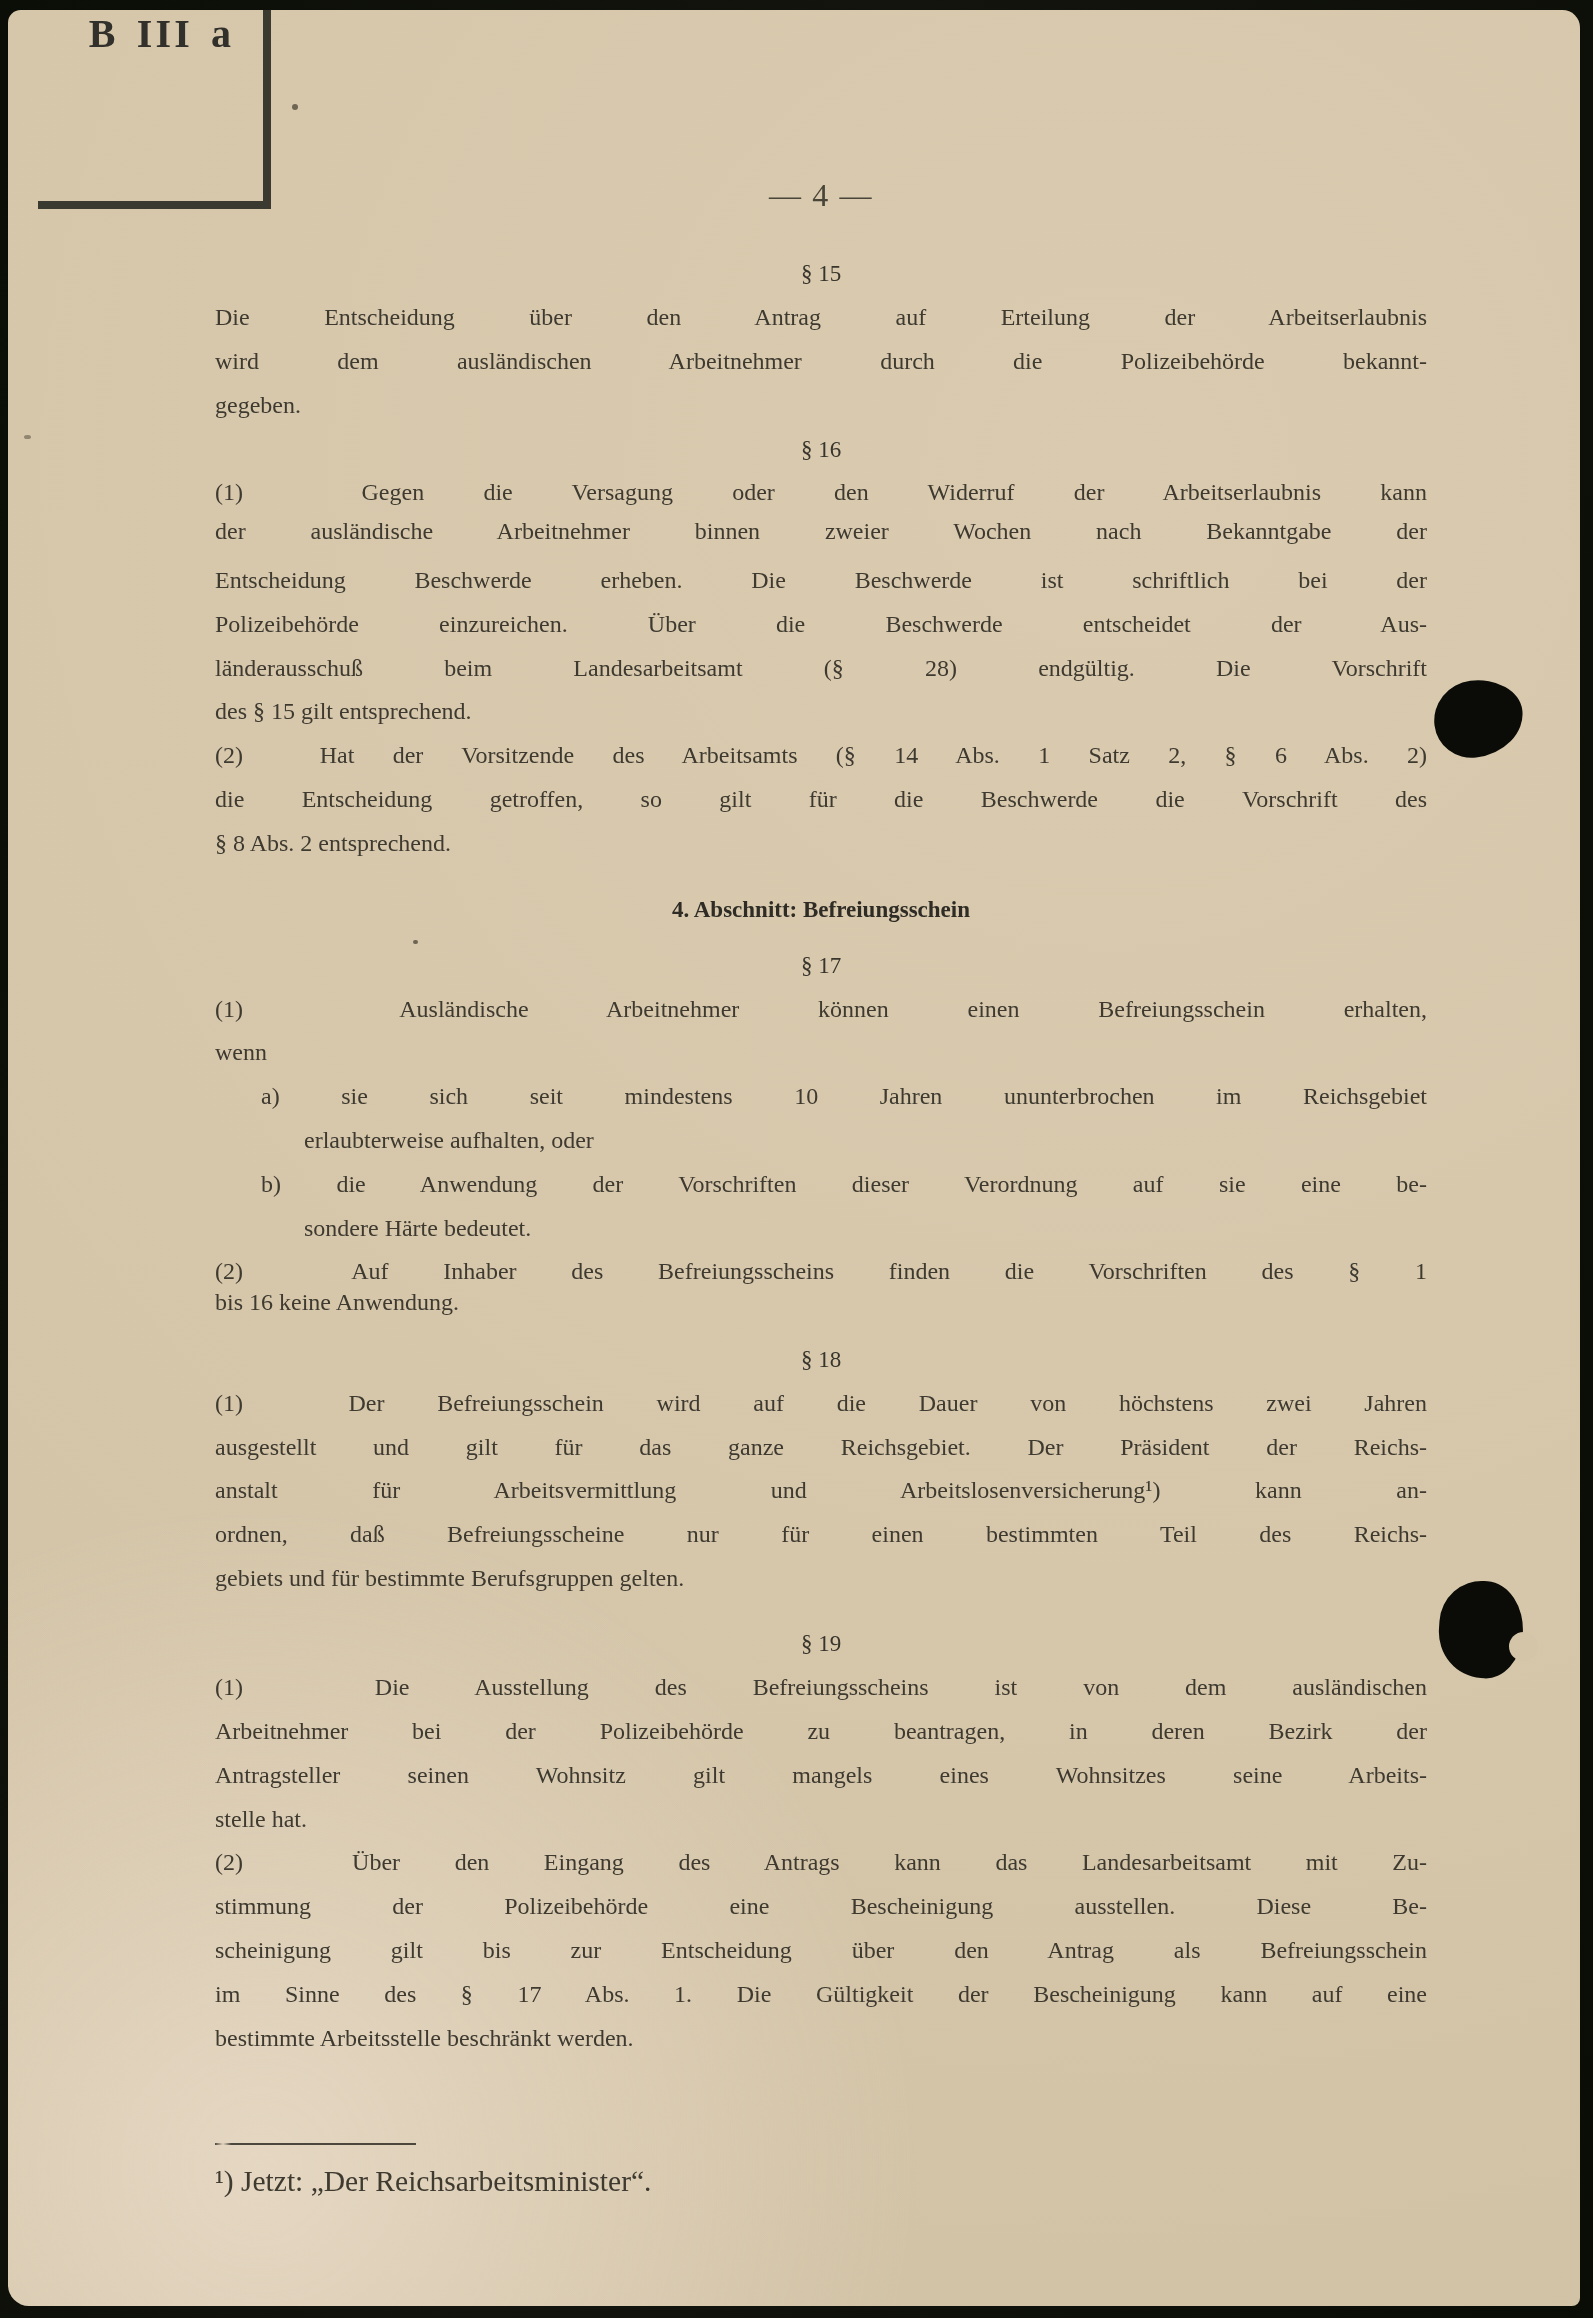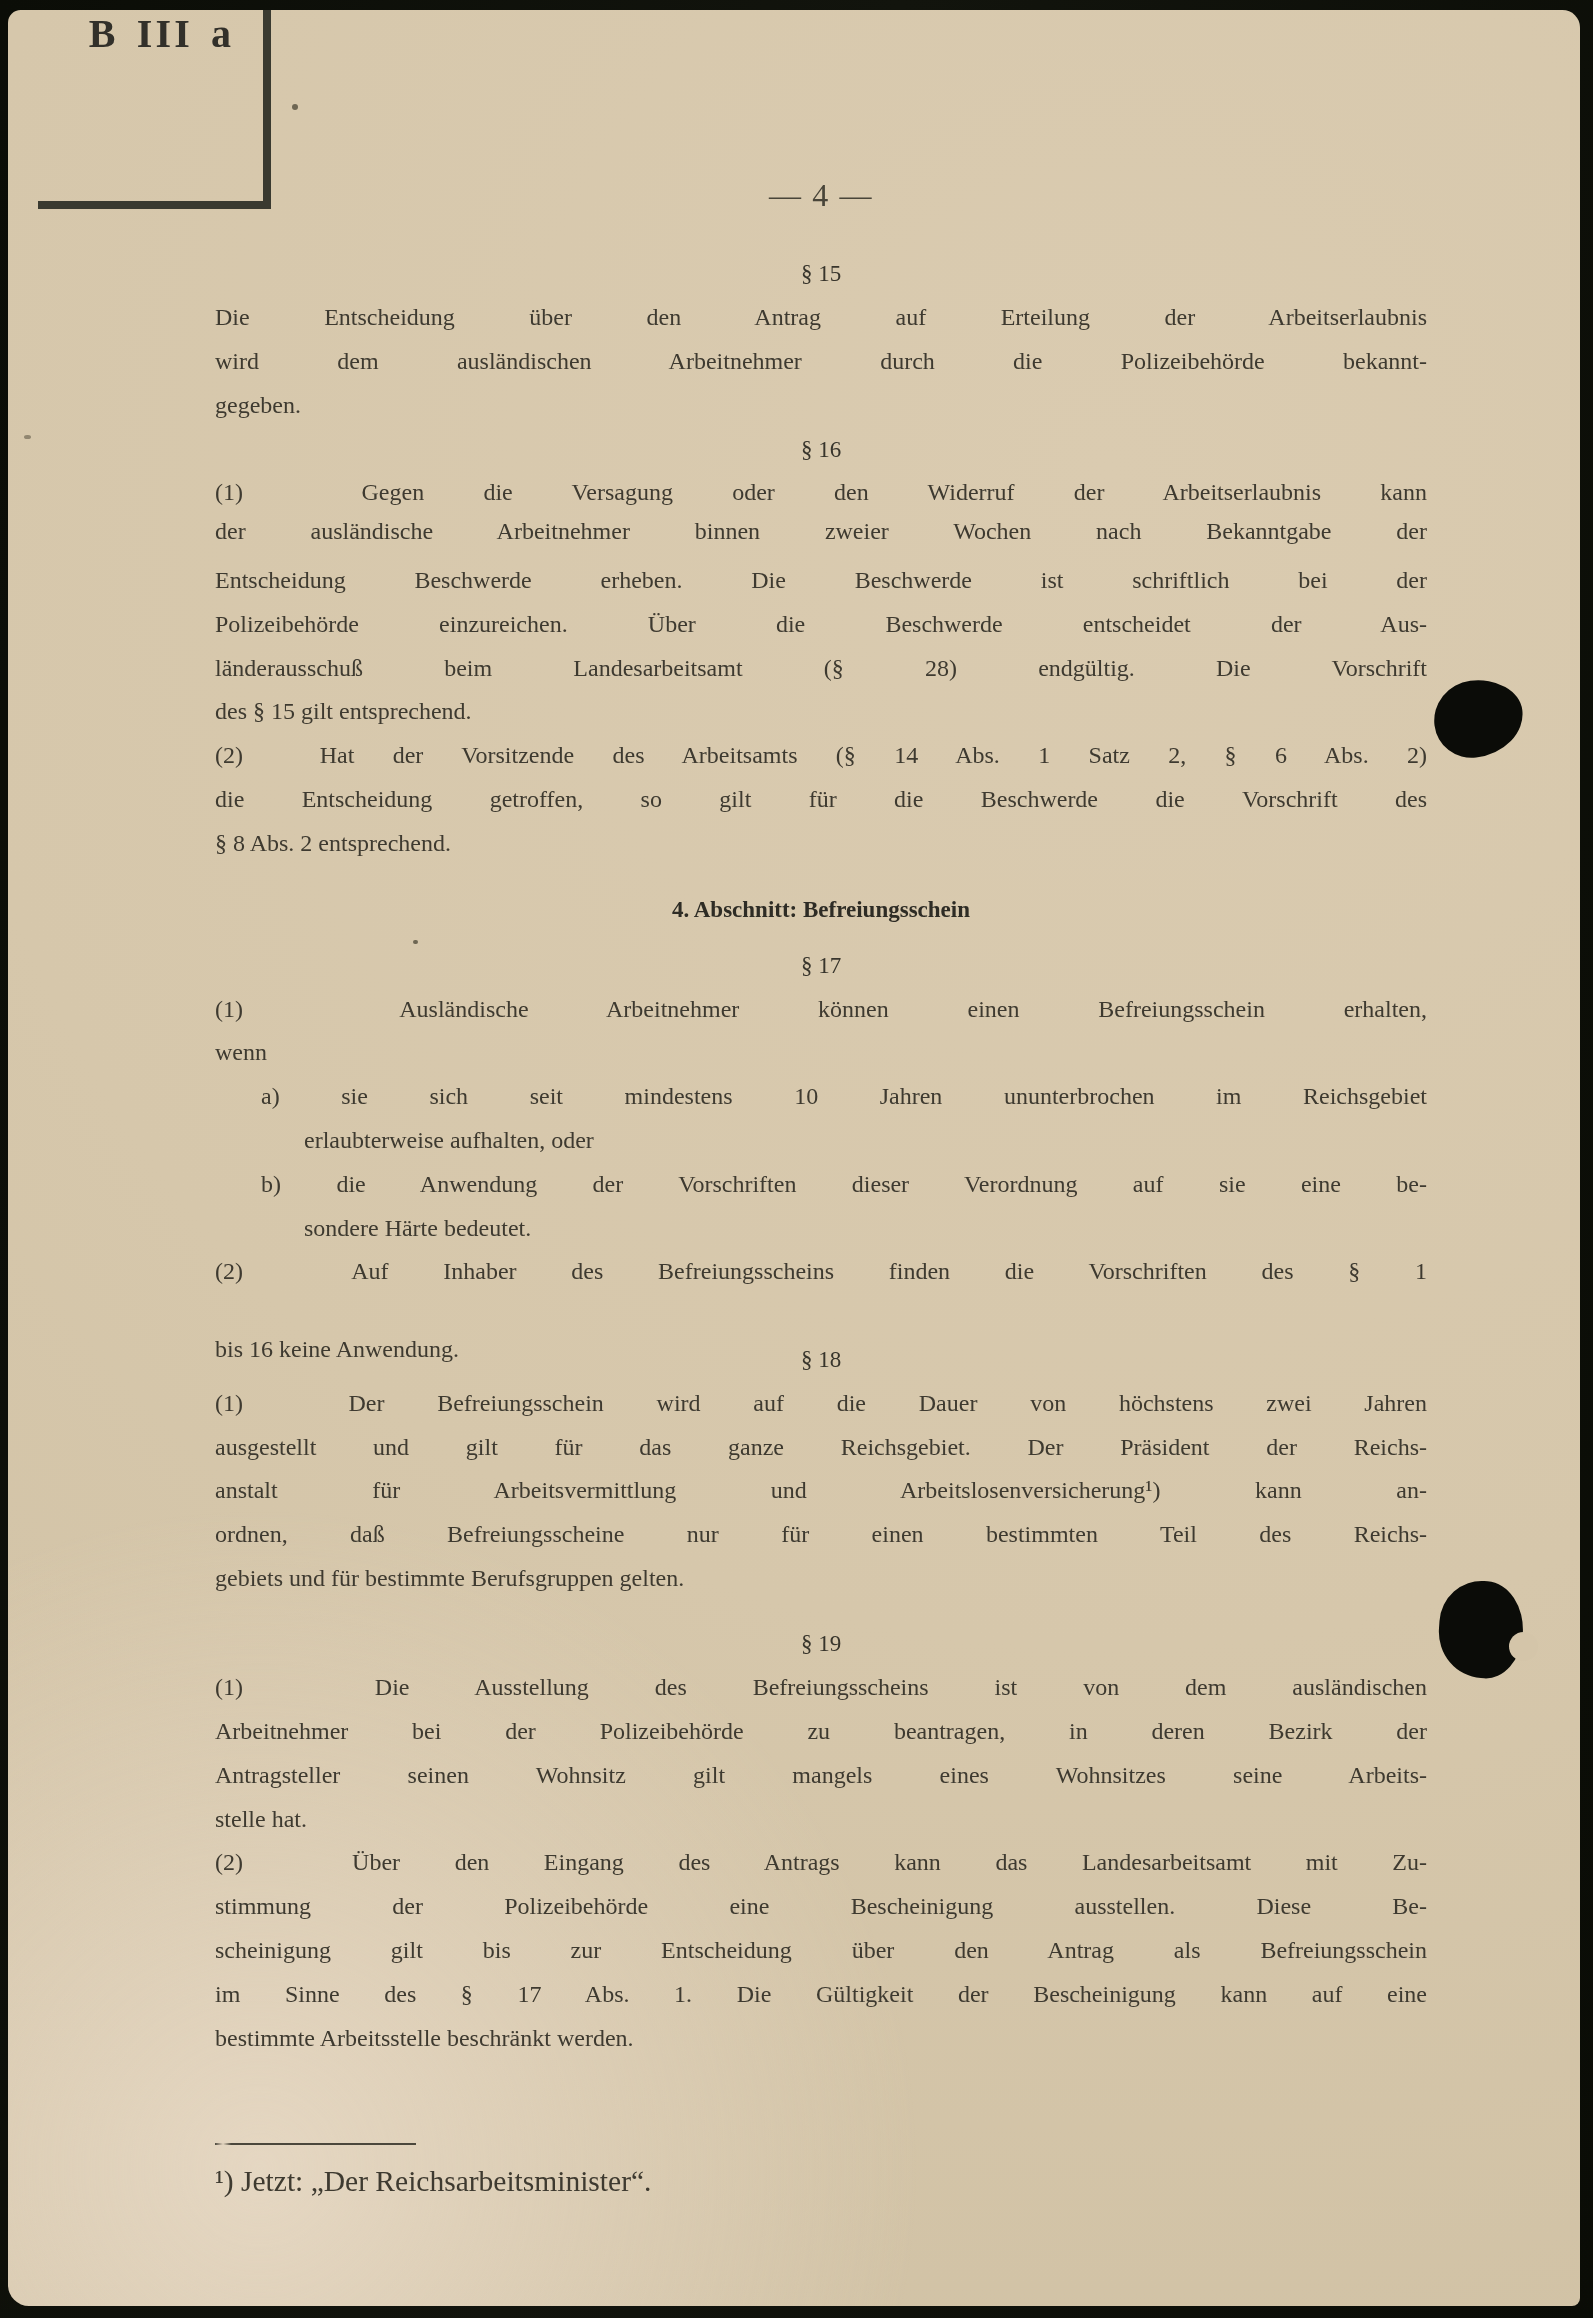--- a/index.html
+++ b/index.html
@@ -107,21 +107,21 @@
       <div class="h bold" style="top:877px">4. Abschnitt: Befreiungsschein</div>
 
       <div class="h" style="top:933px">§ 17</div>
       <div class="line j" style="top:977px">(1)&nbsp; Ausländische Arbeitnehmer können einen Befreiungsschein erhalten,</div>
       <div class="line" style="top:1020px">wenn</div>
       <div class="line j ind1" style="top:1064px">a)&nbsp;sie sich seit mindestens 10 Jahren ununterbrochen im Reichsgebiet</div>
       <div class="line ind2" style="top:1108px">erlaubterweise aufhalten, oder</div>
       <div class="line j ind1" style="top:1152px">b)&nbsp;die Anwendung der Vorschriften dieser Verordnung auf sie eine be-</div>
       <div class="line ind2" style="top:1196px">sondere Härte bedeutet.</div>
       <div class="line j" style="top:1239px">(2)&nbsp; Auf Inhaber des Befreiungsscheins finden die Vorschriften des § 1</div>
-      <div class="line" style="top:1317px">bis 16 keine Anwendung.</div>
+      <div class="line" style="top:1270px">bis 16 keine Anwendung.</div>
 
       <div class="h" style="top:1327px">§ 18</div>
       <div class="line j" style="top:1371px">(1)&nbsp; Der Befreiungsschein wird auf die Dauer von höchstens zwei Jahren</div>
       <div class="line j" style="top:1415px">ausgestellt und gilt für das ganze Reichsgebiet. Der Präsident der Reichs-</div>
       <div class="line j" style="top:1458px">anstalt für Arbeitsvermittlung und Arbeitslosenversicherung¹) kann an-</div>
       <div class="line j" style="top:1502px">ordnen, daß Befreiungsscheine nur für einen bestimmten Teil des Reichs-</div>
       <div class="line" style="top:1546px">gebiets und für bestimmte Berufsgruppen gelten.</div>
 
       <div class="h" style="top:1611px">§ 19</div>
       <div class="line j" style="top:1655px">(1)&nbsp; Die Ausstellung des Befreiungsscheins ist von dem ausländischen</div>

